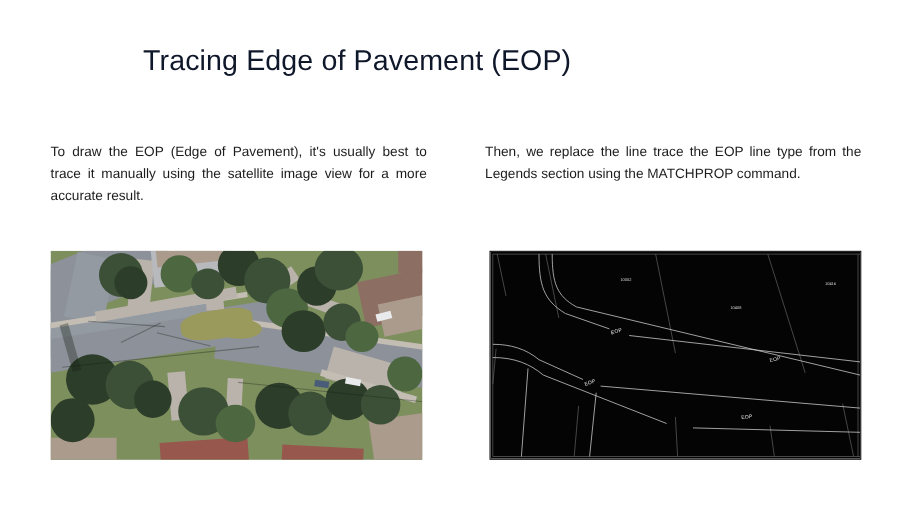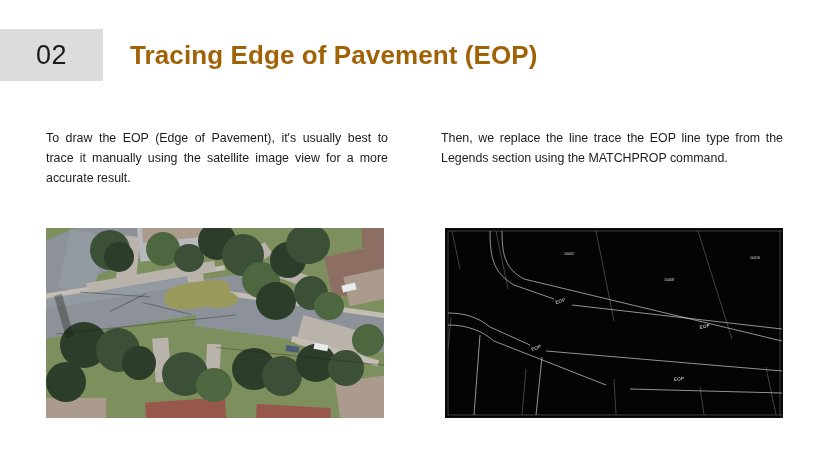--- a/index.html
+++ b/index.html
@@ -43,22 +43,22 @@
     line-height: 1;
   }
   .slide-title {
     position: absolute;
     left: 130px;
     top: 0;
     height: 52px;
     display: flex;
     align-items: center;
     font-size: 26px;
-    font-weight: 700;
-    color: #a16207;
+    font-weight: 400;
+    color: #0f172a;
     white-space: nowrap;
     letter-spacing: 0.1px;
   }
 
   
   .columns {
     position: absolute;
     left: 0;
     top: 124px;
     width: 828px;
@@ -135,23 +135,20 @@
   .cad-parcel {
     fill: #dcdcdc;
     font-family: "Liberation Sans", sans-serif;
     font-size: 3.6px;
   }
 </style>
 </head>
 <body>
 
 <div class="header">
-  <div class="section-badge">
-    <span class="section-badge-number">02</span>
-  </div>
   <div class="slide-title">Tracing Edge of Pavement (EOP)</div>
 </div>
 
 <div class="columns">
 
   <div class="column column-left">
     <p class="body-text">To draw the EOP (Edge of Pavement), it's usually best to trace it manually using the satellite image view for a more accurate result.</p>
   </div>
 
   <div class="column column-right">

